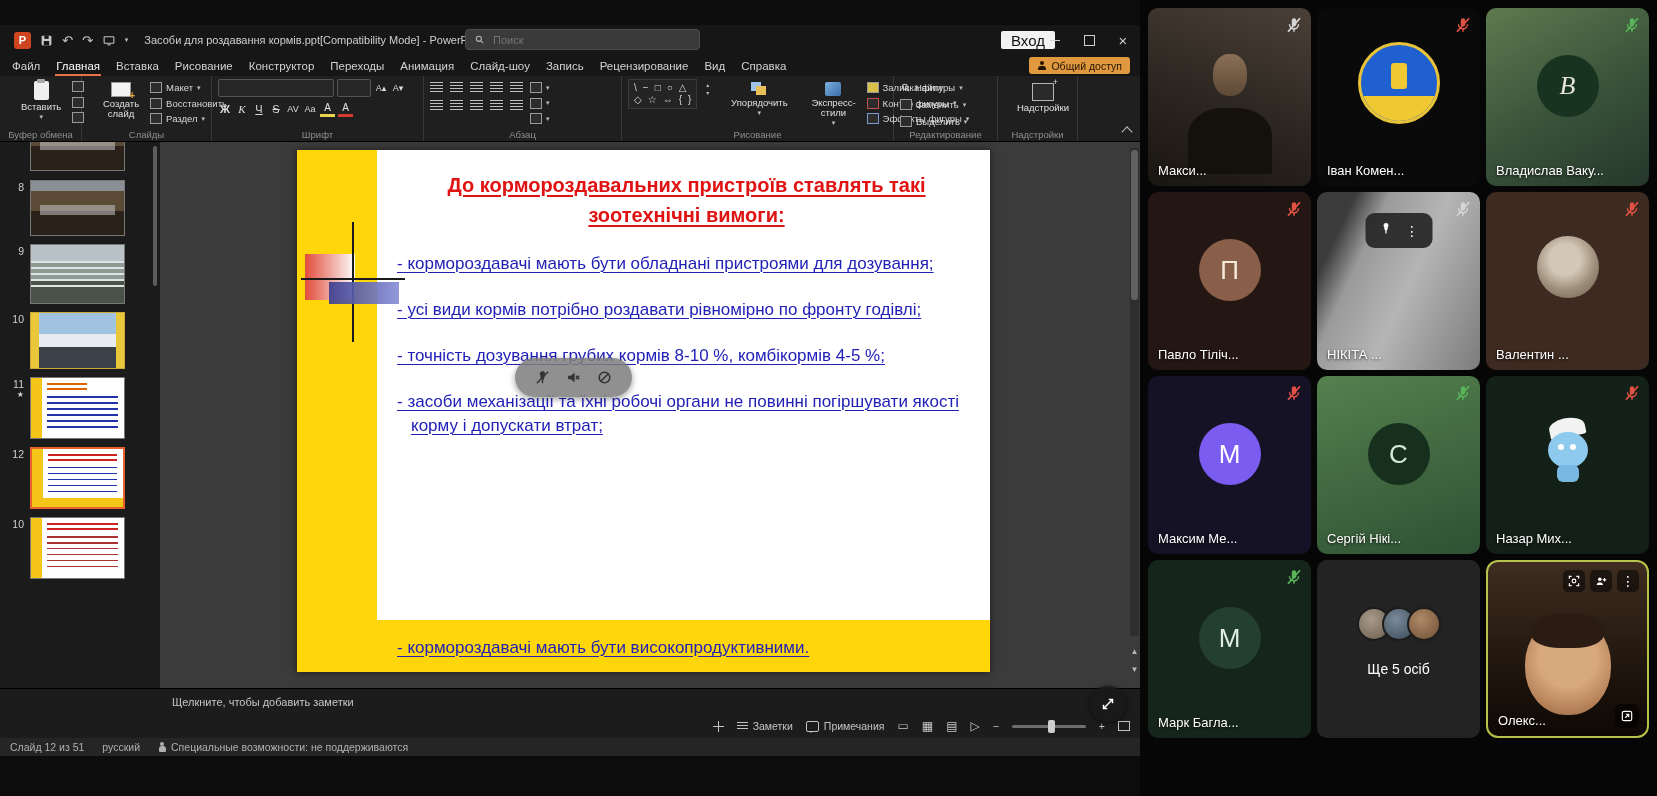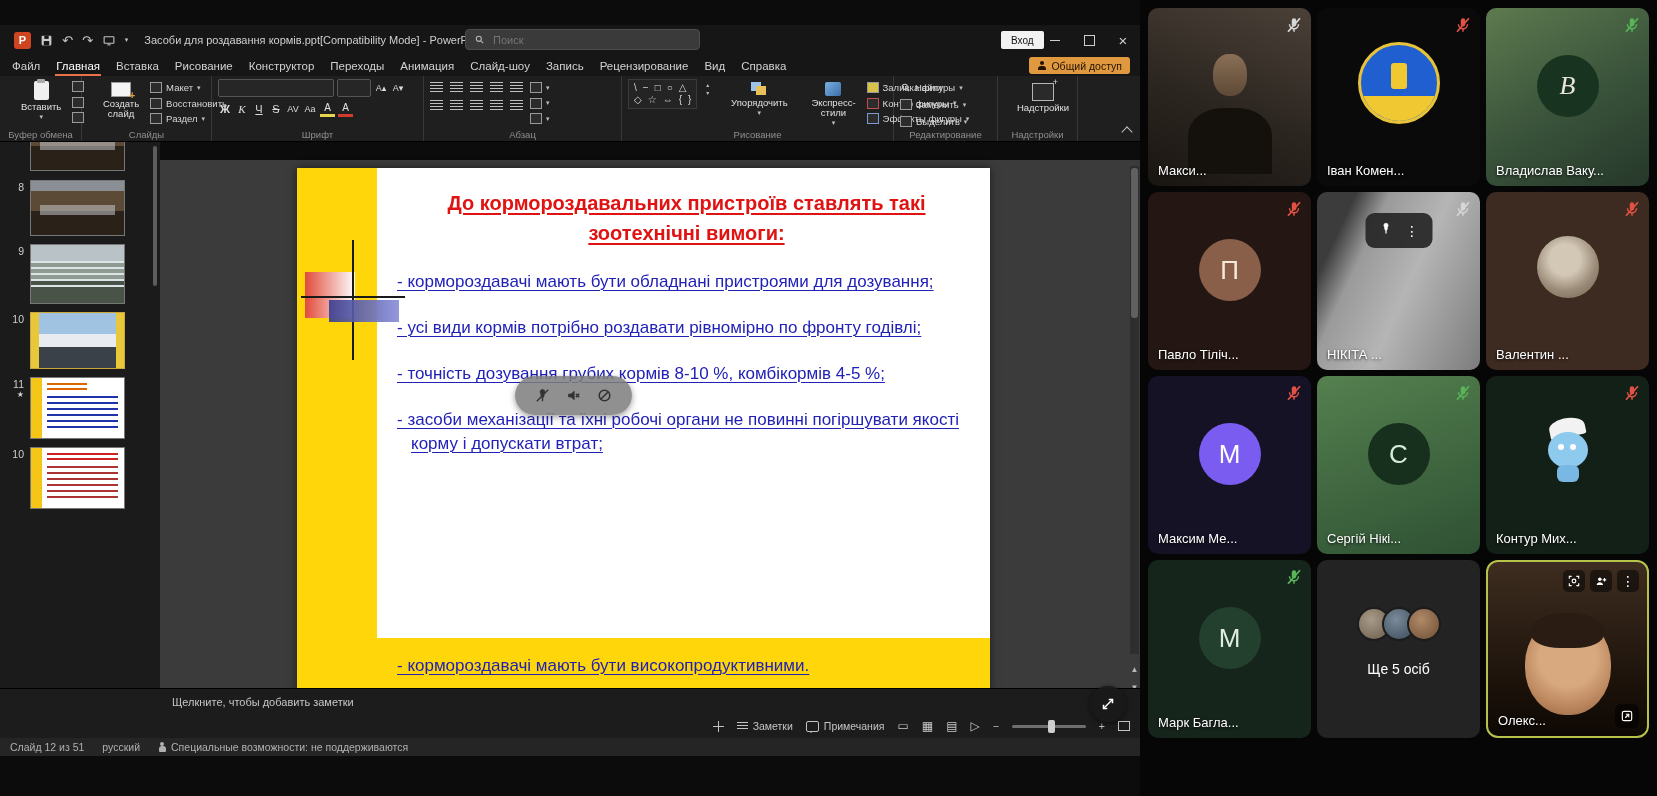--- a/index.html
+++ b/index.html
@@ -17,21 +17,21 @@
            font-weight:bold;display:flex;align-items:center;justify-content:center;}
   .qi{font-size:13px;color:#c4c4c4;line-height:1;}
   .qi svg{display:block;}
   .doc-title{font-size:11px;color:#cfcfcf;margin-left:16px;white-space:nowrap;}
   .searchbox{position:absolute;left:465px;top:4px;width:235px;height:21px;background:#3a3a3a;
              border:1px solid #4d4d4d;border-radius:4px;display:flex;align-items:center;
              padding:0 8px;gap:6px;box-sizing:border-box;}
   .searchbox input{background:transparent;border:0;outline:0;color:#c9c9c9;font-size:11px;width:100%;
                    font-family:inherit;}
   .signin{position:absolute;left:1001px;top:6px;height:18px;padding:0 10px;background:#f2f2f2;
-          color:#111;font-size:10px;border-radius:2px;display:flex;align-items:center;}
+          color:#111;font-size:15px;border-radius:2px;display:flex;align-items:center;}
   .wbtns{position:absolute;right:0;top:0;height:100%;display:flex;}
   .wbtn{width:34px;height:100%;display:flex;align-items:center;justify-content:center;color:#cfcfcf;}
   .min-g{display:block;width:10px;border-bottom:1px solid #cfcfcf;}
   .res-g{display:block;width:9px;height:9px;border:1px solid #cfcfcf;}
   .close-g{font-size:15px;}
 
   
   .menubar{position:absolute;left:0;top:55px;width:100%;height:21px;background:#161616;
            display:flex;align-items:center;padding-left:4px;box-sizing:border-box;}
   .mtab{font-size:11.5px;color:#d2d2d2;padding:0 8px;height:100%;display:flex;align-items:center;position:relative;}
@@ -106,21 +106,21 @@
   .ph10::before{content:"";position:absolute;left:0;top:0;bottom:0;width:8px;background:#e8c83a;}
   .ph10::after{content:"";position:absolute;right:0;top:0;bottom:0;width:8px;background:#e8c83a;}
   .slidemini::before{content:"";position:absolute;left:0;top:0;bottom:0;width:11px;background:#f5c518;}
   .mini-title{position:absolute;left:16px;top:5px;right:6px;height:8px;
               background:repeating-linear-gradient(to bottom,#c22 0 2px,transparent 2px 5px);}
   .mini-lines{position:absolute;left:16px;top:18px;right:6px;bottom:6px;
               background:repeating-linear-gradient(to bottom,#23a 0 1.5px,transparent 1.5px 6px);}
   .mini-band{position:absolute;left:0;right:0;bottom:0;height:9px;background:#f5c518;}
   .thumbscroll{position:absolute;right:3px;top:4px;width:4px;height:140px;background:#5d5d5d;border-radius:2px;}
 
-  .slidearea{position:absolute;left:160px;top:18px;right:0;height:100%;background:#3b3b3b;}
+  .slidearea{position:absolute;left:160px;top:0;right:0;height:100%;background:#3b3b3b;}
   .slide{position:absolute;left:137px;top:8px;width:693px;height:522px;background:#fff;
          box-shadow:0 0 8px rgba(0,0,0,.55);}
   .band-left{position:absolute;left:0;top:0;bottom:0;width:80px;background:#FFD60A;}
   .band-bottom{position:absolute;left:0;right:0;bottom:0;height:52px;background:#FFD60A;}
   .deco{position:absolute;left:0;top:60px;width:120px;height:140px;}
   .deco .sq1{position:absolute;left:8px;top:44px;width:50px;height:46px;background:linear-gradient(90deg,#e24b3c,#fdfdfd);}
   .deco .vline{position:absolute;left:55px;top:12px;width:2px;height:120px;background:#1a1a1a;}
   .deco .hline{position:absolute;left:4px;top:68px;width:104px;height:2px;background:#1a1a1a;}
   .deco .sq2{position:absolute;left:32px;top:72px;width:70px;height:22px;background:linear-gradient(90deg,#3c3f8f,#8a8fd8);opacity:.92;}
   .slide-content{position:absolute;left:100px;right:14px;top:20px;}
@@ -514,20 +514,28 @@
           <span class="tnum"><span>10</span></span>
           <span class="tthumb ph10" style="height:57px;"></span>
         </div>
         <div class="titem">
           <span class="tnum"><span>11</span><span class="tstar">★</span></span>
           <span class="tthumb slidemini">
             <span class="mini-title" style="right:40%;background:repeating-linear-gradient(to bottom,#d60 0 2px,transparent 2px 5px);"></span>
             <span class="mini-lines"></span>
           </span>
         </div>
+        <div class="titem selected">
+          <span class="tnum"><span>12</span></span>
+          <span class="tthumb slidemini">
+            <span class="mini-title"></span>
+            <span class="mini-lines" style="bottom:10px;"></span>
+            <span class="mini-band"></span>
+          </span>
+        </div>
         <div class="titem">
           <span class="tnum"><span>10</span></span>
           <span class="tthumb slidemini">
             <span class="mini-title"></span>
             <span class="mini-lines" style="background:repeating-linear-gradient(to bottom,#a33 0 1.5px,transparent 1.5px 6px);"></span>
           </span>
         </div>
         <span class="thumbscroll"></span>
       </div>
 
@@ -760,21 +768,21 @@
           <span class="body"></span>
       </span>
       <span class="micbadge mic-red">
         <svg width="18" height="18" viewBox="0 0 24 24">
             <rect x="9" y="3" width="6" height="11" rx="3" fill="currentColor"></rect>
             <path d="M6 11a6 6 0 0 0 12 0" stroke="currentColor" fill="none" stroke-width="2"></path>
             <line x1="12" y1="17" x2="12" y2="21" stroke="currentColor" stroke-width="2"></line>
             <line x1="4" y1="21" x2="20" y2="3" stroke="currentColor" stroke-width="2.4"></line>
           </svg>
       </span>
-      <span class="pname">Контур Мих...</span>
+      <span class="pname">Назар Мих...</span>
     </div>
 
     <div class="tile t10">
       <span class="avcirc">
           <span>M</span>
         </span>
       <span class="micbadge mic-green">
         <svg width="18" height="18" viewBox="0 0 24 24">
             <rect x="9" y="3" width="6" height="11" rx="3" fill="currentColor"></rect>
             <path d="M6 11a6 6 0 0 0 12 0" stroke="currentColor" fill="none" stroke-width="2"></path>

